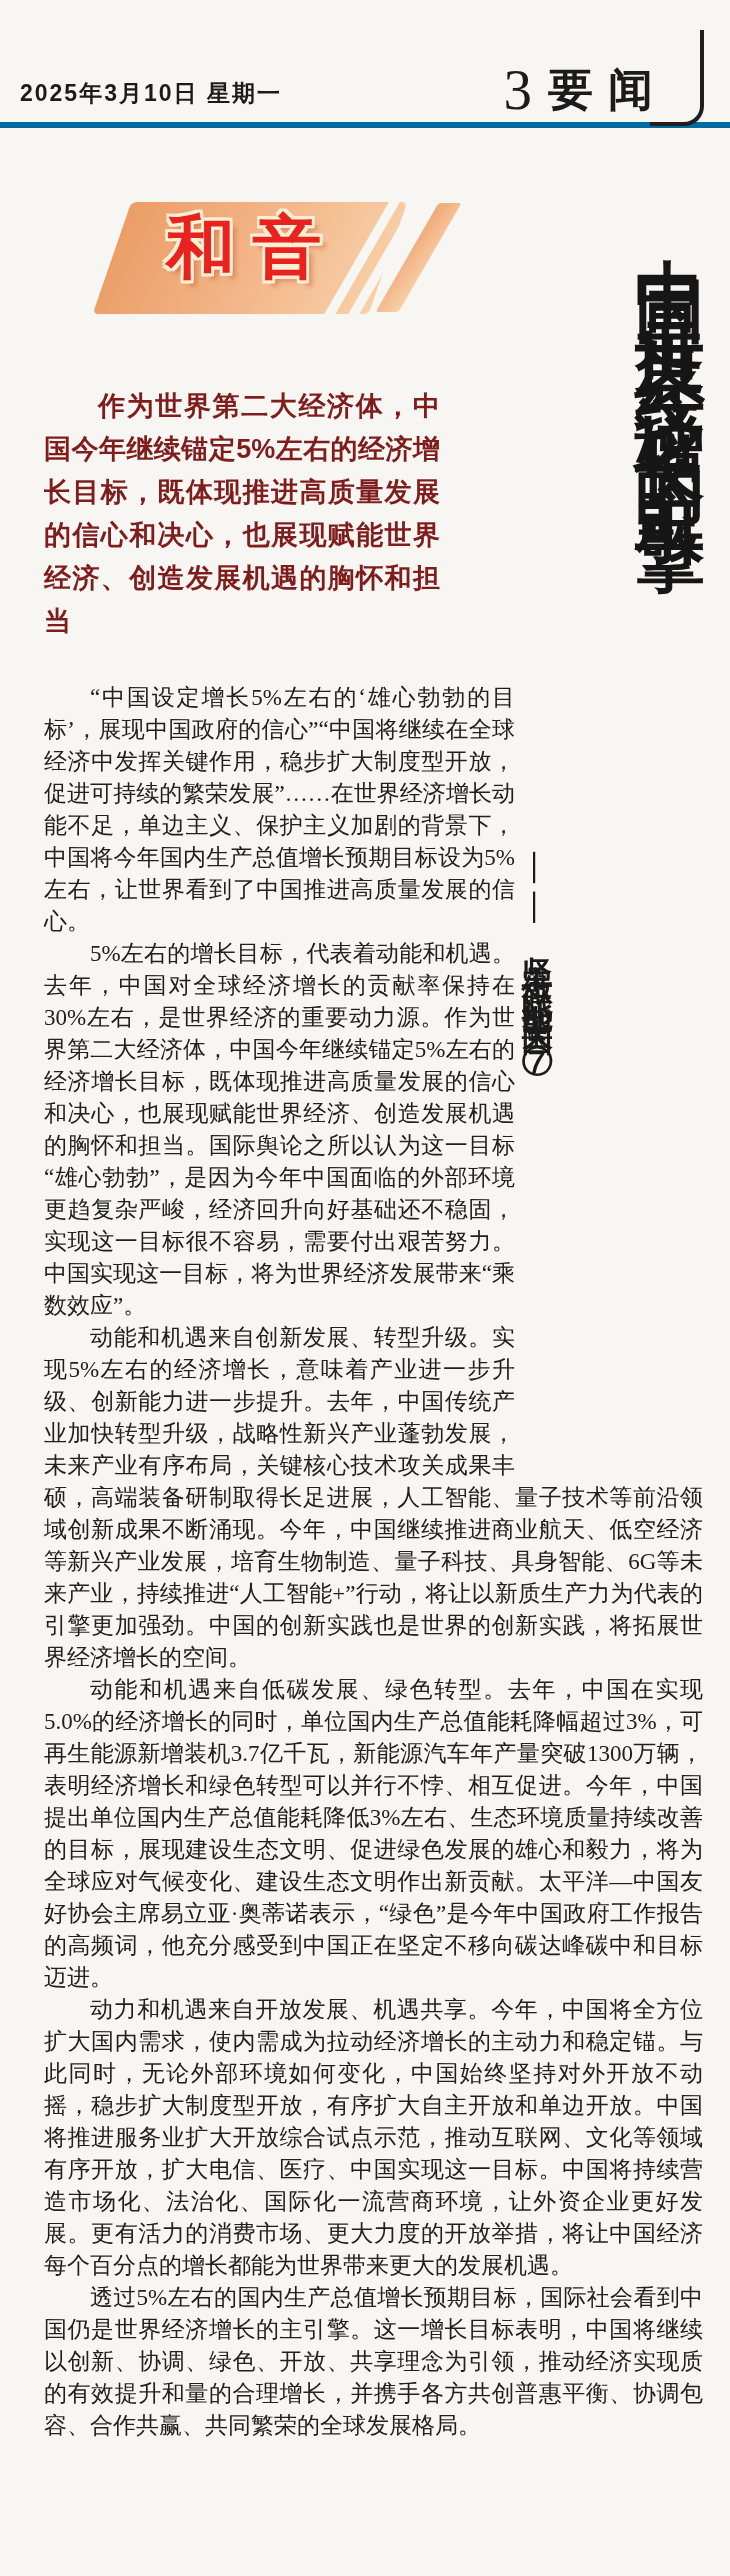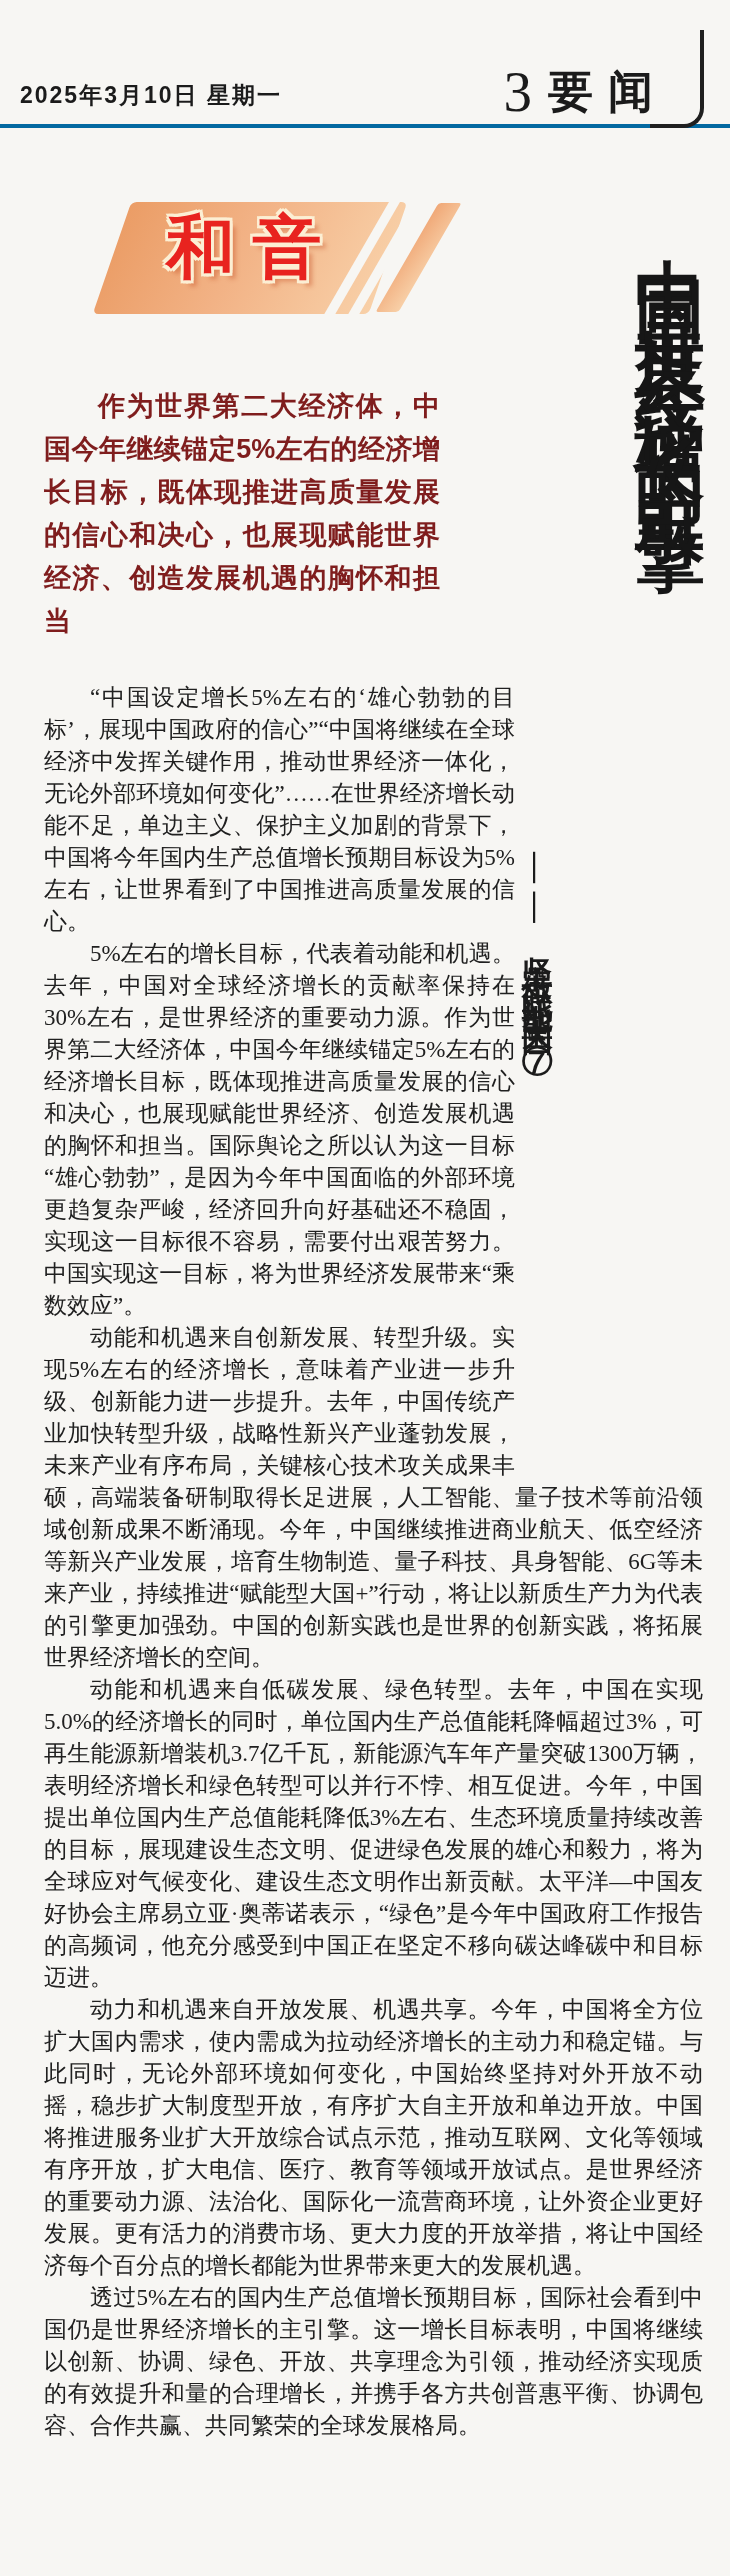--- a/index.html
+++ b/index.html
@@ -5,21 +5,21 @@
 <style>
   * { margin:0; padding:0; box-sizing:border-box; }
   html,body { background:#e9e9e9; }
   .page {
     width:730px; height:2576px; margin:0 auto; position:relative;
     background:#f7f6f3; color:#1b1b1b; overflow:hidden;
     font-family:"Liberation Serif", serif;
   }
 
   
-  .masthead { position:relative; height:128px; border-bottom:4px solid #0369a1; }
+  .masthead { position:relative; height:128px; border-bottom:6px solid #0369a1; }
   .date {
     position:absolute; left:20px; bottom:13.5px;
     font-family:"Liberation Sans", sans-serif; font-weight:bold;
     font-size:23px; letter-spacing:2px;
   }
   .pageinfo { position:absolute; right:62px; bottom:4px; white-space:nowrap; }
   .pagenum {
     font-family:"Liberation Serif", serif; font-size:57px; line-height:1;
     vertical-align:baseline;
   }
@@ -123,23 +123,23 @@
       <i class="banner-bg"></i>
       <i class="stripe s1"></i>
       <i class="stripe s2"></i>
       <i class="tail"></i>
       <span class="banner-label">和音</span>
     </div>
 
     <p class="intro">作为世界第二大经济体，中国今年继续锚定5%左右的经济增长目标，既体现推进高质量发展的信心和决心，也展现赋能世界经济、创造发展机遇的胸怀和担当</p>
 
     <div class="body-text">
-      <p>“中国设定增长5%左右的‘雄心勃勃的目标’，展现中国政府的信心”“中国将继续在全球经济中发挥关键作用，推动世界经济一体化，无论外部环境如何变化”……在世界经济增长动能不足，单边主义、保护主义加剧的背景下，中国将今年国内生产总值增长预期目标设为5%左右，让世界看到了中国推进高质量发展的信心。</p>
+      <p>“中国设定增长5%左右的‘雄心勃勃的目标’，展现中国政府的信心”“中国将继续在全球经济中发挥关键作用，稳步扩大制度型开放，促进可持续的繁荣发展”……在世界经济增长动能不足，单边主义、保护主义加剧的背景下，中国将今年国内生产总值增长预期目标设为5%左右，让世界看到了中国推进高质量发展的信心。</p>
       <p>5%左右的增长目标，代表着动能和机遇。去年，中国对全球经济增长的贡献率保持在30%左右，是世界经济的重要动力源。作为世界第二大经济体，中国今年继续锚定5%左右的经济增长目标，既体现推进高质量发展的信心和决心，也展现赋能世界经济、创造发展机遇的胸怀和担当。国际舆论之所以认为这一目标“雄心勃勃”，是因为今年中国面临的外部环境更趋复杂严峻，经济回升向好基础还不稳固，实现这一目标很不容易，需要付出艰苦努力。中国实现这一目标，将为世界经济发展带来“乘数效应”。</p>
-      <p>动能和机遇来自创新发展、转型升级。实现5%左右的经济增长，意味着产业进一步升级、创新能力进一步提升。去年，中国传统产业加快转型升级，战略性新兴产业蓬勃发展，未来产业有序布局，关键核心技术攻关成果丰硕，高端装备研制取得长足进展，人工智能、量子技术等前沿领域创新成果不断涌现。今年，中国继续推进商业航天、低空经济等新兴产业发展，培育生物制造、量子科技、具身智能、6G等未来产业，持续推进“赋能型大国+”行动，将让以新质生产力为代表的引擎更加强劲。中国的创新实践也是世界的创新实践，将拓展世界经济增长的空间。</p>
+      <p>动能和机遇来自创新发展、转型升级。实现5%左右的经济增长，意味着产业进一步升级、创新能力进一步提升。去年，中国传统产业加快转型升级，战略性新兴产业蓬勃发展，未来产业有序布局，关键核心技术攻关成果丰硕，高端装备研制取得长足进展，人工智能、量子技术等前沿领域创新成果不断涌现。今年，中国继续推进商业航天、低空经济等新兴产业发展，培育生物制造、量子科技、具身智能、6G等未来产业，持续推进“人工智能+”行动，将让以新质生产力为代表的引擎更加强劲。中国的创新实践也是世界的创新实践，将拓展世界经济增长的空间。</p>
       <p>动能和机遇来自低碳发展、绿色转型。去年，中国在实现5.0%的经济增长的同时，单位国内生产总值能耗降幅超过3%，可再生能源新增装机3.7亿千瓦，新能源汽车年产量突破1300万辆，表明经济增长和绿色转型可以并行不悖、相互促进。今年，中国提出单位国内生产总值能耗降低3%左右、生态环境质量持续改善的目标，展现建设生态文明、促进绿色发展的雄心和毅力，将为全球应对气候变化、建设生态文明作出新贡献。太平洋—中国友好协会主席易立亚·奥蒂诺表示，“绿色”是今年中国政府工作报告的高频词，他充分感受到中国正在坚定不移向碳达峰碳中和目标迈进。</p>
-      <p>动力和机遇来自开放发展、机遇共享。今年，中国将全方位扩大国内需求，使内需成为拉动经济增长的主动力和稳定锚。与此同时，无论外部环境如何变化，中国始终坚持对外开放不动摇，稳步扩大制度型开放，有序扩大自主开放和单边开放。中国将推进服务业扩大开放综合试点示范，推动互联网、文化等领域有序开放，扩大电信、医疗、教育等领域开放试点。是世界经济的重要动力源、法治化、国际化一流营商环境，让外资企业更好发展。更有活力的消费市场、更大力度的开放举措，将让中国经济每个百分点的增长都能为世界带来更大的发展机遇。</p>
+      <p>动力和机遇来自开放发展、机遇共享。今年，中国将全方位扩大国内需求，使内需成为拉动经济增长的主动力和稳定锚。与此同时，无论外部环境如何变化，中国始终坚持对外开放不动摇，稳步扩大制度型开放，有序扩大自主开放和单边开放。中国将推进服务业扩大开放综合试点示范，推动互联网、文化等领域有序开放，扩大电信、医疗、中国实现这一目标。中国将持续营造市场化、法治化、国际化一流营商环境，让外资企业更好发展。更有活力的消费市场、更大力度的开放举措，将让中国经济每个百分点的增长都能为世界带来更大的发展机遇。</p>
       <p>透过5%左右的国内生产总值增长预期目标，国际社会看到中国仍是世界经济增长的主引擎。这一增长目标表明，中国将继续以创新、协调、绿色、开放、共享理念为引领，推动经济实现质的有效提升和量的合理增长，并携手各方共创普惠平衡、协调包容、合作共赢、共同繁荣的全球发展格局。</p>
     </div>
 
   </main>
 </div>
 
 
 </body></html>

